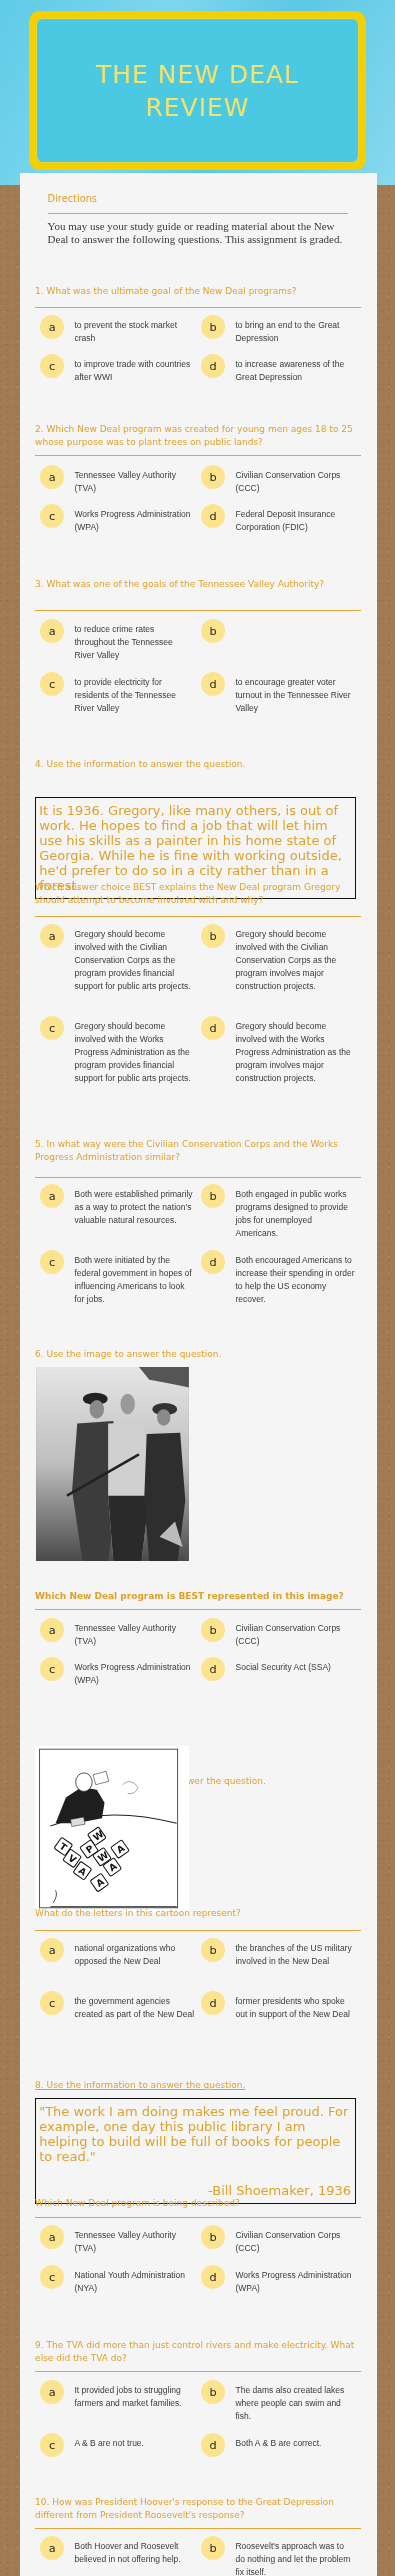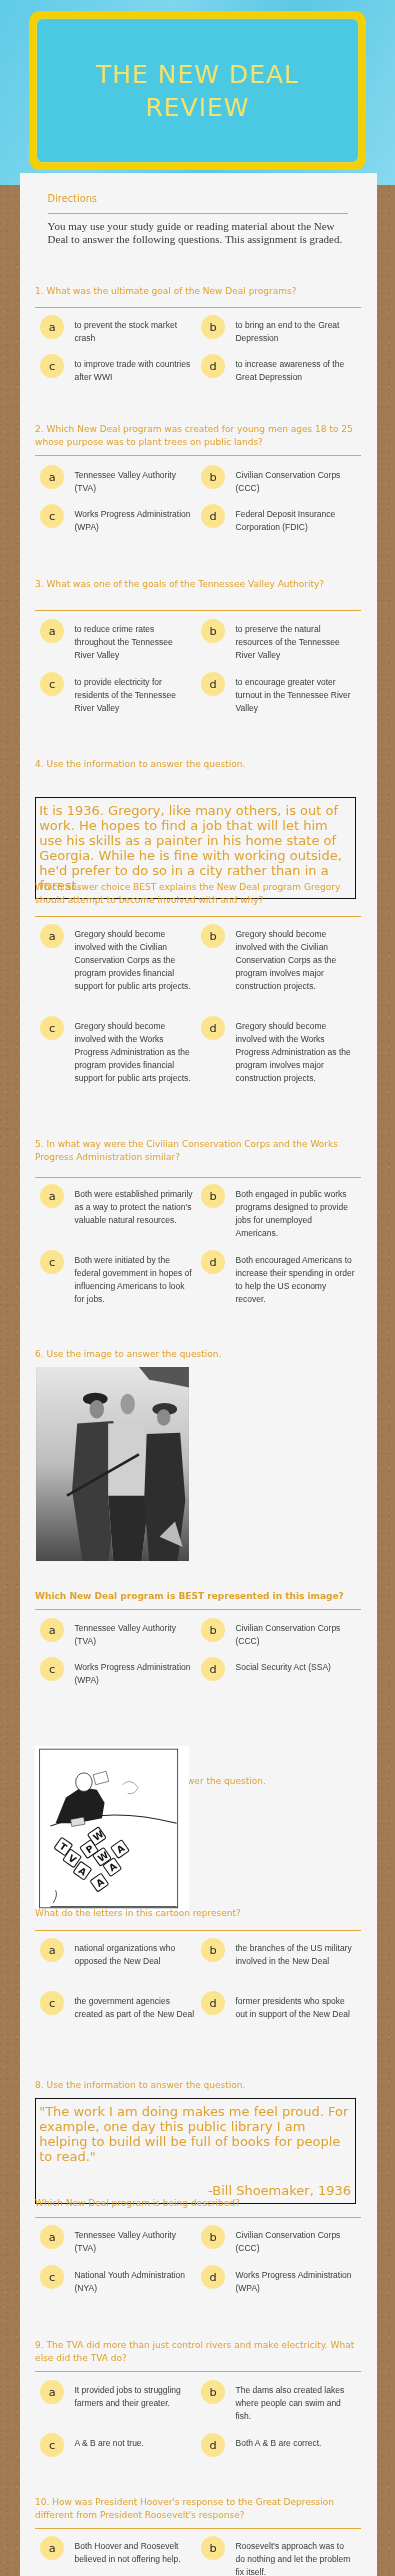--- a/index.html
+++ b/index.html
@@ -160,21 +160,20 @@
 
   <div class="hand q-title" style="top:405px;">3. What was one of the goals of the Tennessee Valley Authority?</div>
   <div class="rule" style="left:15.5px; top:437px; width:326px;"></div>
   <div class="choices" style="top:447px;">
     <div class="choice" style="left:0; top:0;">
       <span class="badge">a</span>
       <span class="choice-text">to reduce crime rates throughout the Tennessee River Valley</span>
     </div>
     <div class="choice" style="left:161px; top:0;">
       <span class="badge">b</span>
-      <span class="choice-text">to preserve the natural resources of the Tennessee River Valley</span>
     </div>
     <div class="choice" style="left:0; top:53px;">
       <span class="badge">c</span>
       <span class="choice-text">to provide electricity for residents of the Tennessee River Valley</span>
     </div>
     <div class="choice" style="left:161px; top:53px;">
       <span class="badge">d</span>
       <span class="choice-text">to encourage greater voter turnout in the Tennessee River Valley</span>
     </div>
   </div>
@@ -342,21 +341,21 @@
     <div class="choice" style="left:0; top:53px;">
       <span class="badge">c</span>
       <span class="choice-text">the government agencies created as part of the New Deal</span>
     </div>
     <div class="choice" style="left:161px; top:53px;">
       <span class="badge">d</span>
       <span class="choice-text">former presidents who spoke out in support of the New Deal</span>
     </div>
   </div>
 
-  <div class="hand q-title" style="top:1906px;">8. Use the information to answer the question.</div>
+  <div class="hand q-title" style="top:1906px;text-decoration:underline;">8. Use the information to answer the question.</div>
   <div class="hand info-box" style="top:1925px;">
     <div>"The work I am doing makes me feel proud.  For example, one day this public library I am helping to build will be full of books for people to read."</div>
     <div class="attribution">-Bill Shoemaker, 1936</div>
   </div>
   <div class="hand q-title" style="top:2024px;">Which New Deal program is being described?</div>
   <div class="rule" style="left:15.5px; top:2044px; width:326px;"></div>
   <div class="choices" style="top:2053px;">
     <div class="choice" style="left:0; top:0;">
       <span class="badge">a</span>
       <span class="choice-text">Tennessee Valley Authority (TVA)</span>
@@ -373,21 +372,21 @@
       <span class="badge">d</span>
       <span class="choice-text">Works Progress Administration (WPA)</span>
     </div>
   </div>
 
   <div class="hand q-title" style="top:2166px;">9.  The TVA did more than just control rivers and make electricity. What else did the TVA do?</div>
   <div class="rule" style="left:15.5px; top:2198px; width:326px;"></div>
   <div class="choices" style="top:2208px;">
     <div class="choice" style="left:0; top:0;">
       <span class="badge">a</span>
-      <span class="choice-text"> It provided jobs to struggling farmers and their greater.</span>
+      <span class="choice-text"> It provided jobs to struggling farmers and market families.</span>
     </div>
     <div class="choice" style="left:161px; top:0;">
       <span class="badge">b</span>
       <span class="choice-text"> The dams also created lakes where people can swim and fish.</span>
     </div>
     <div class="choice" style="left:0; top:53px;">
       <span class="badge">c</span>
       <span class="choice-text">A &amp; B are not true.</span>
     </div>
     <div class="choice" style="left:161px; top:53px;">

